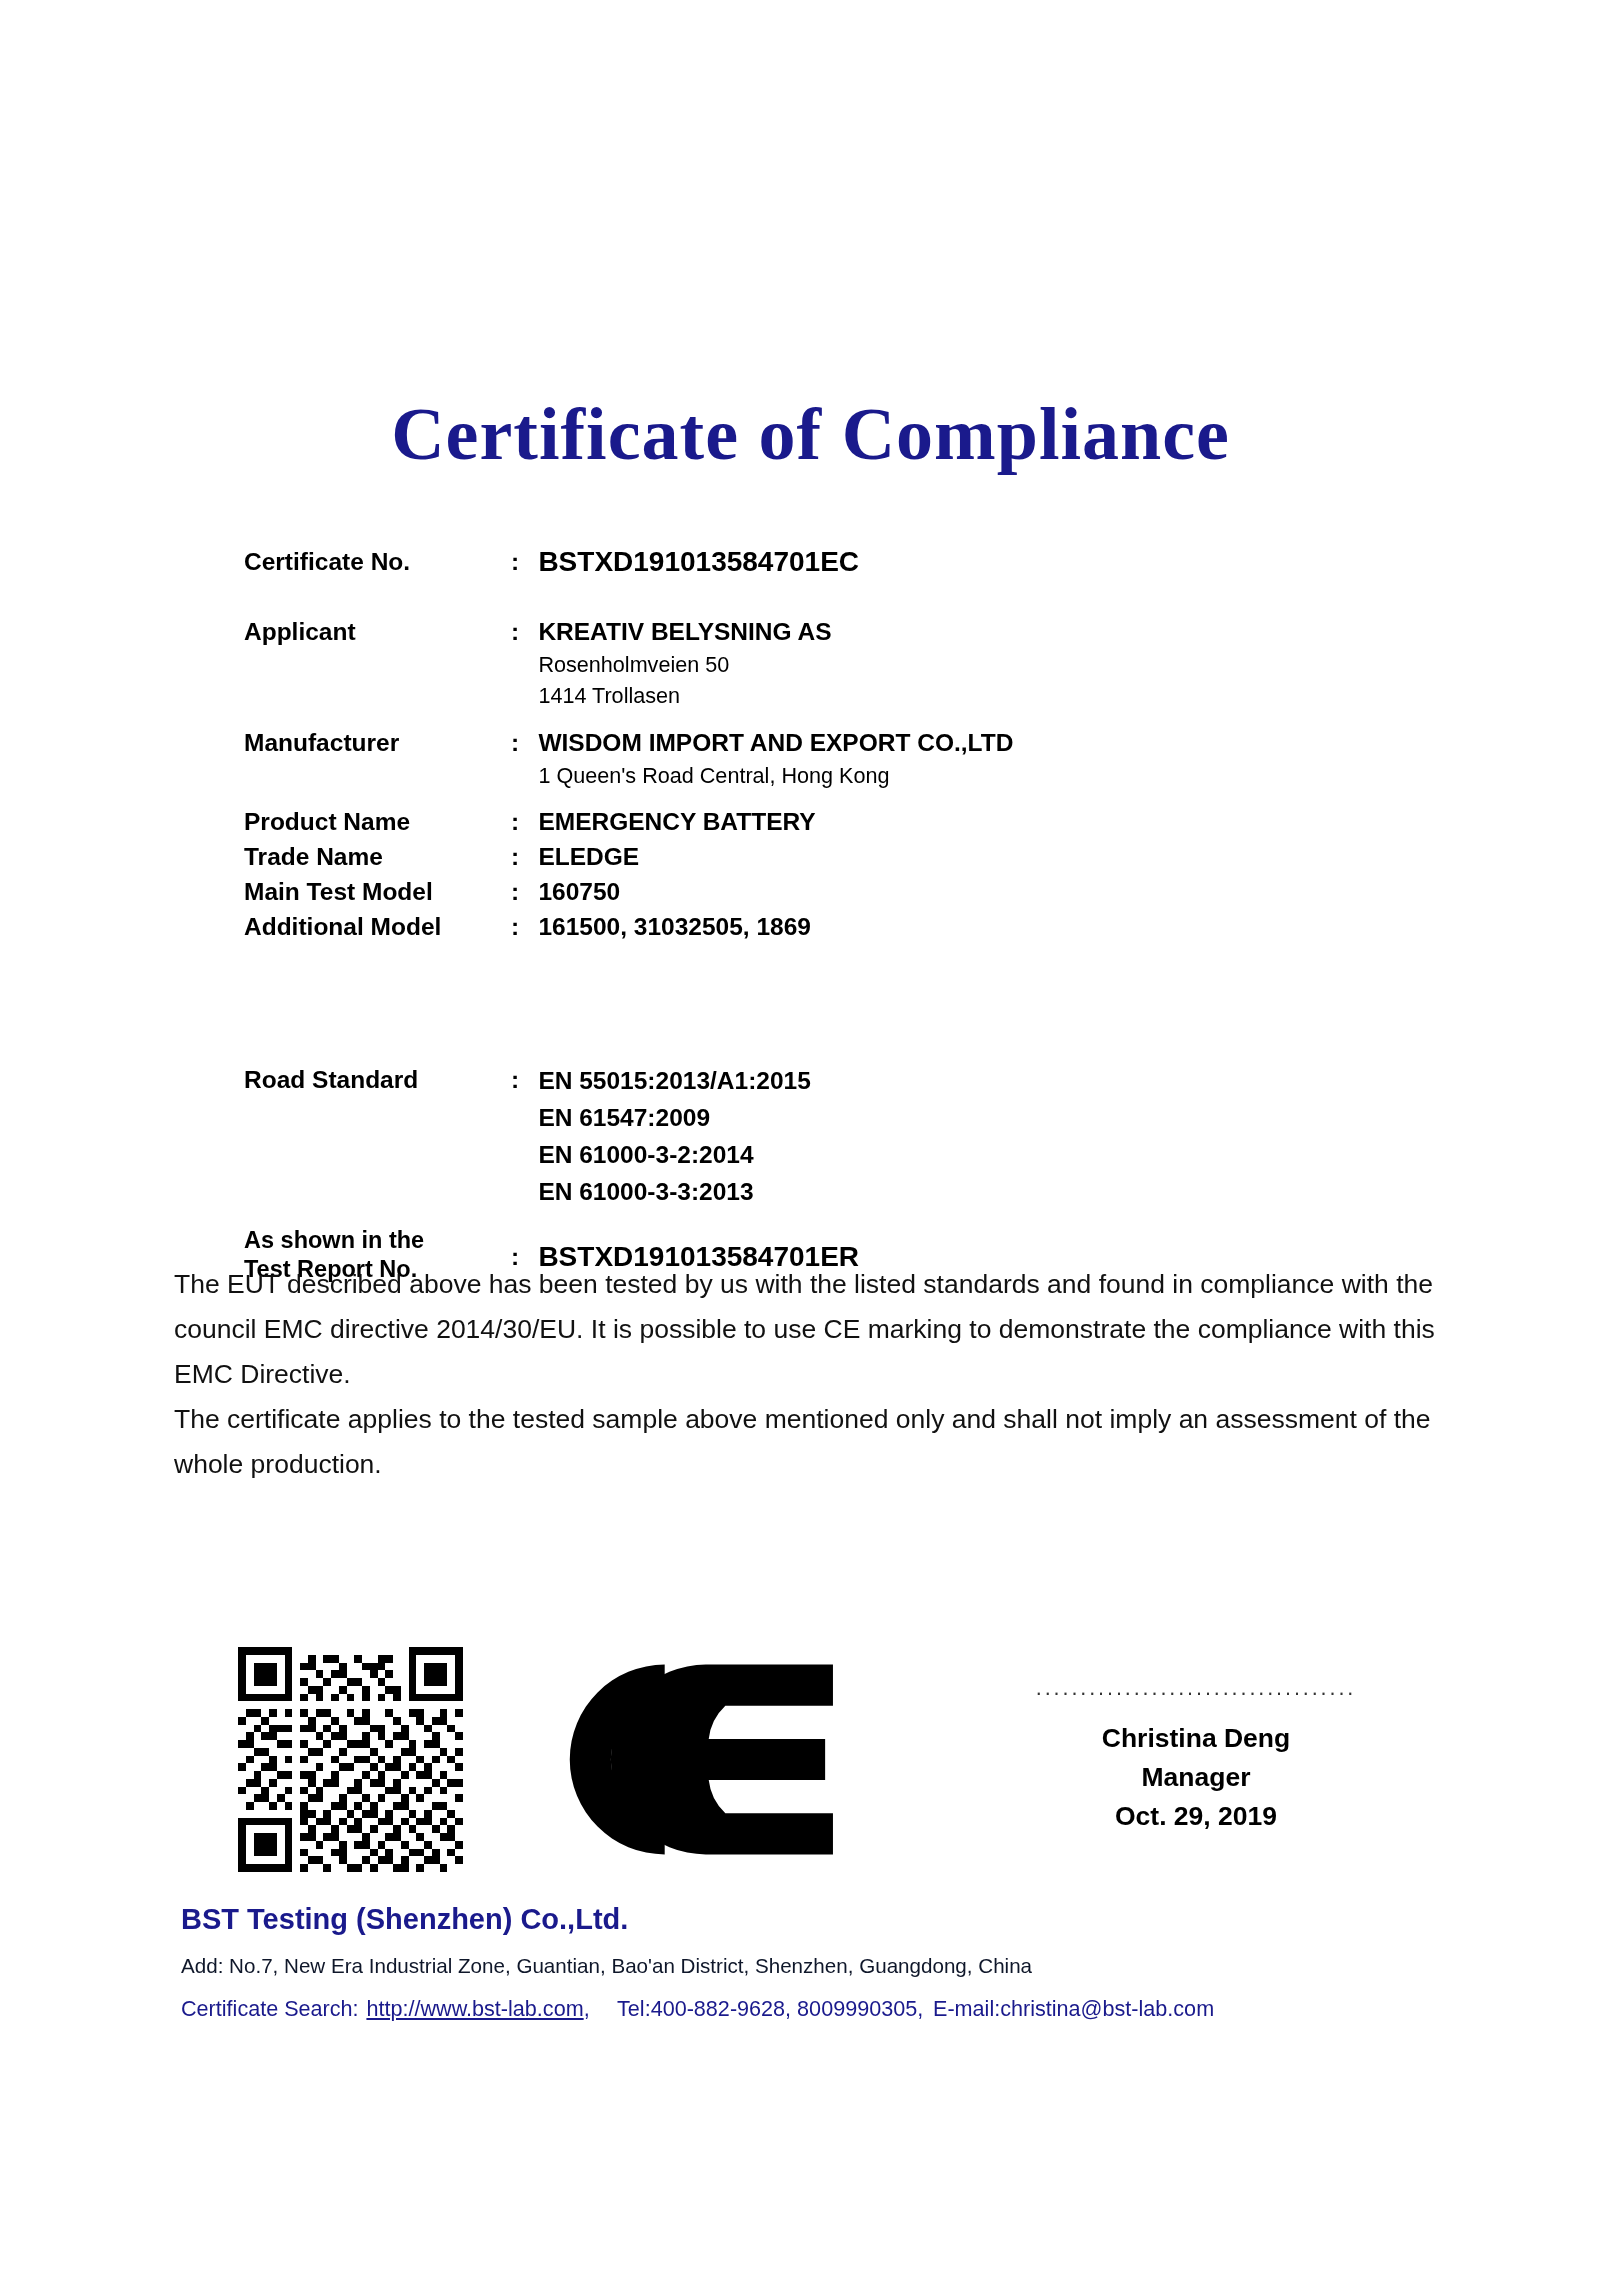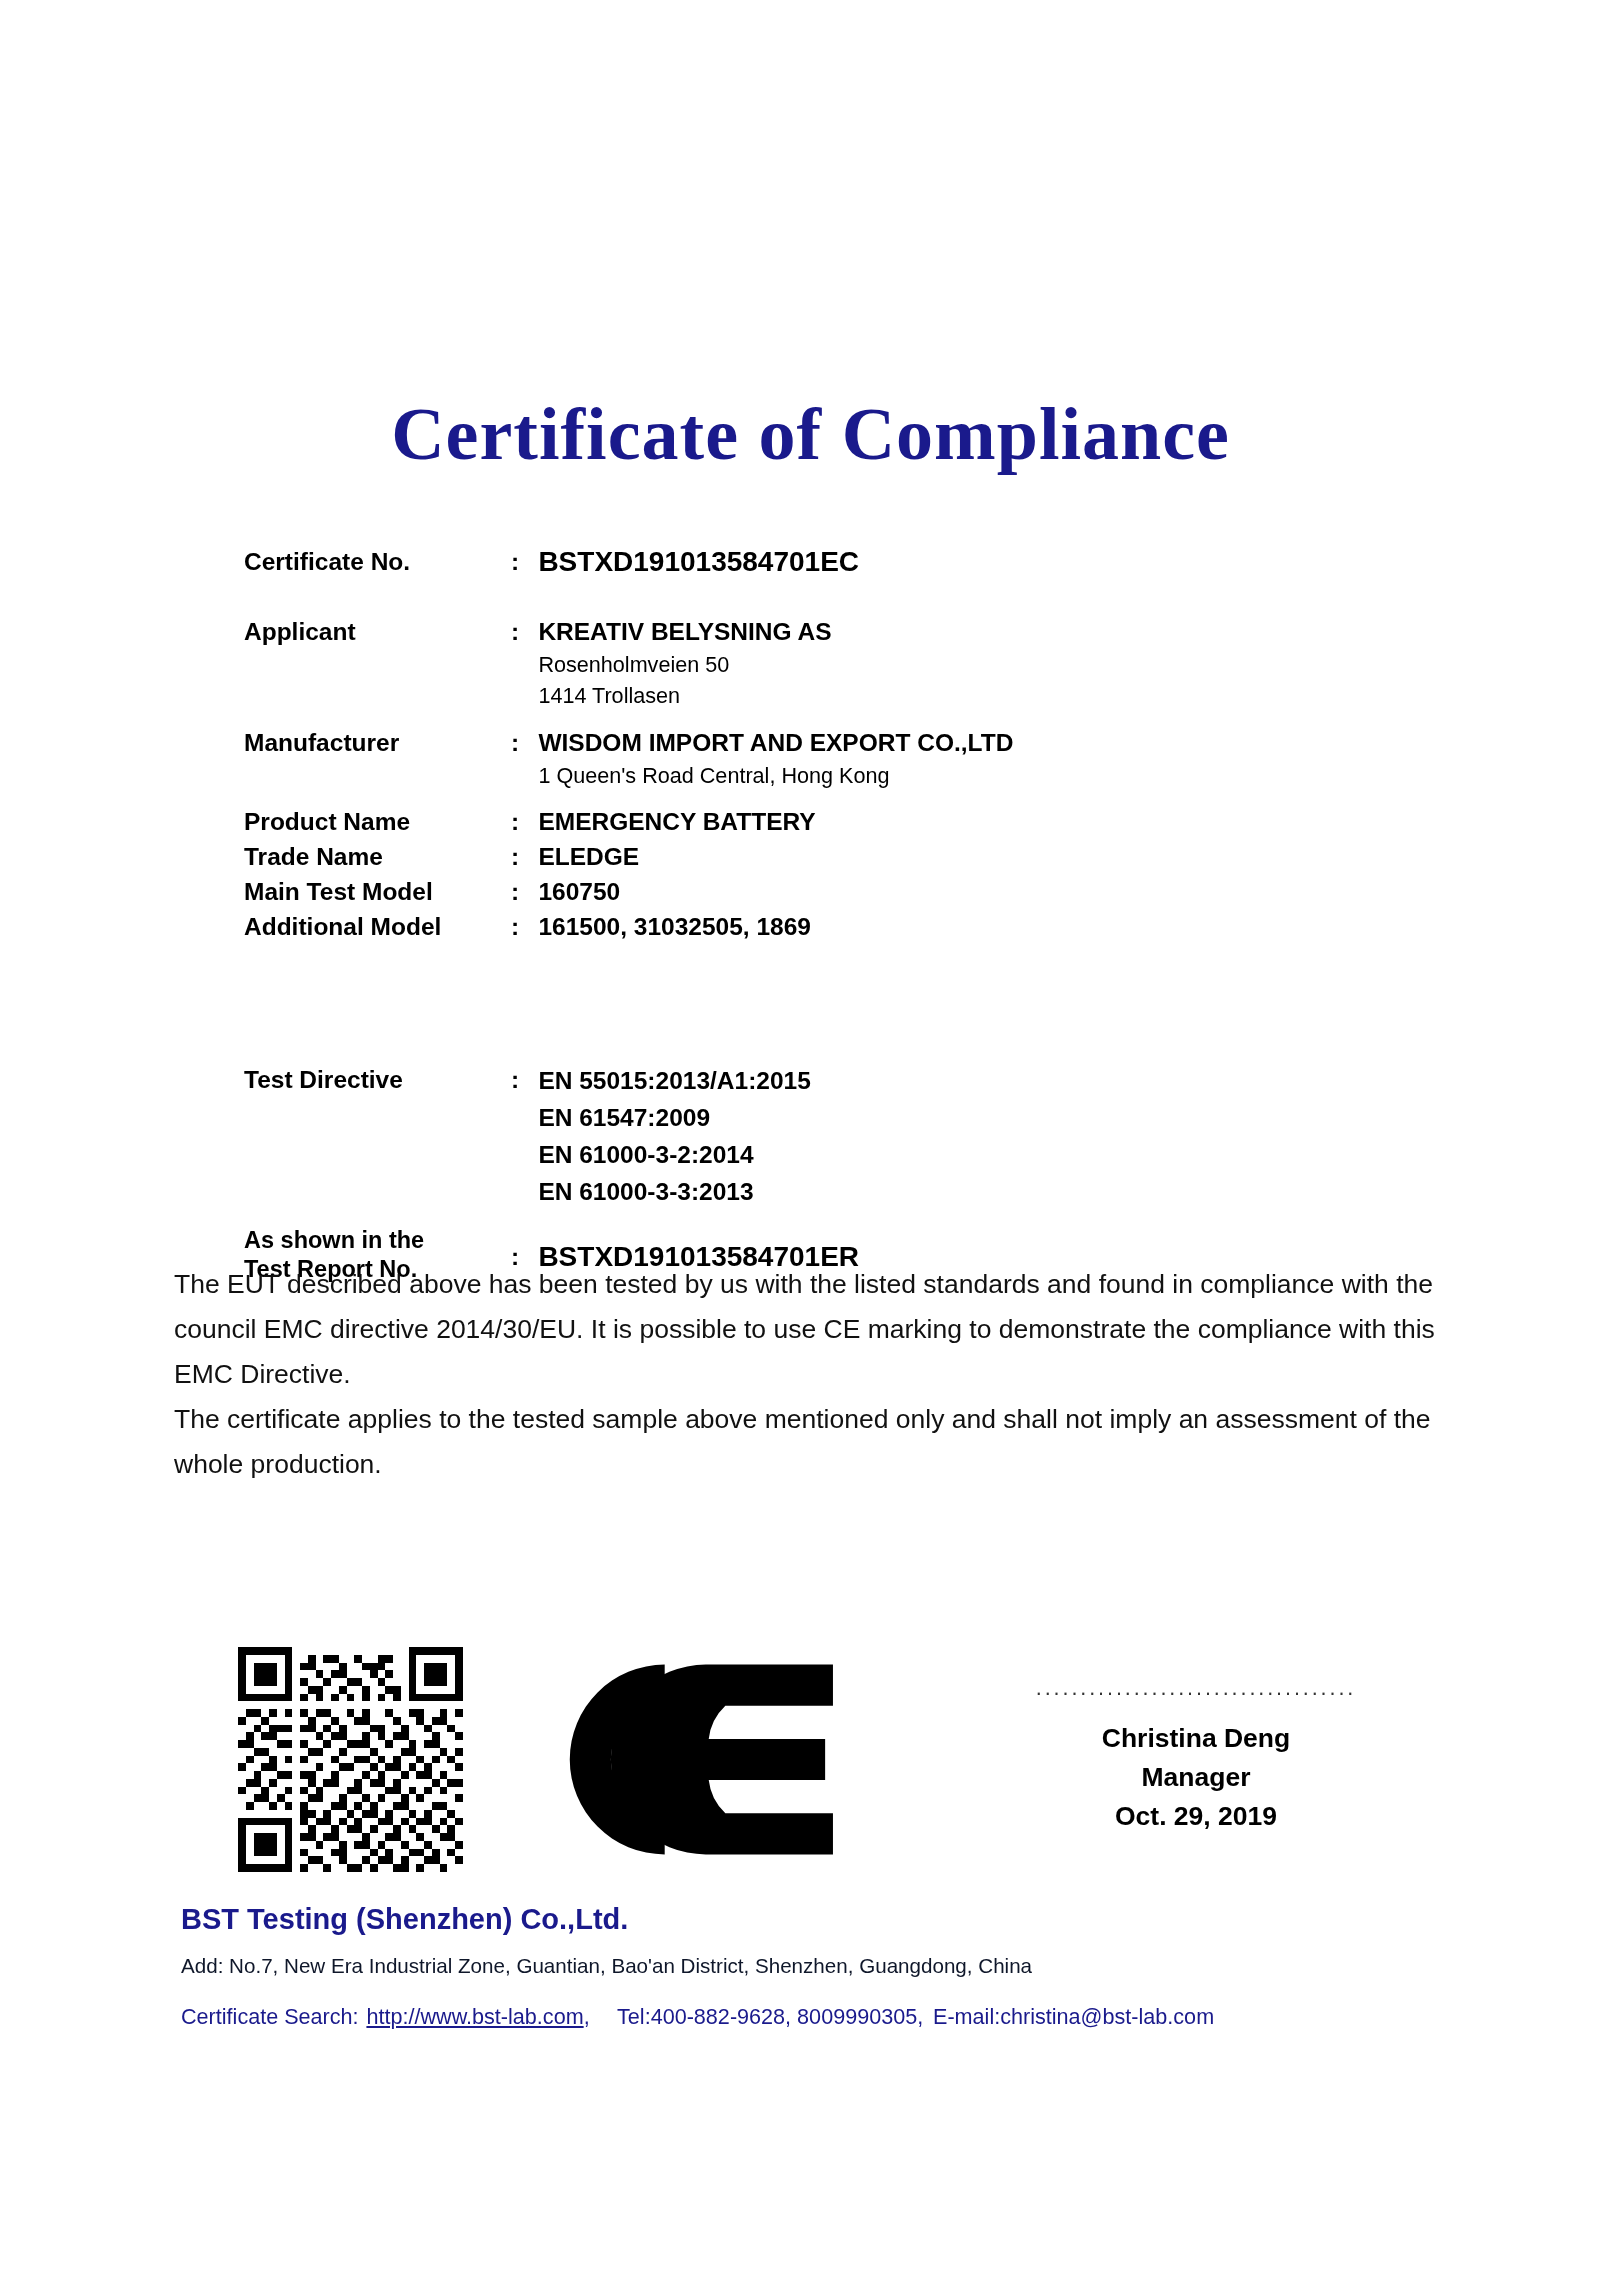--- a/index.html
+++ b/index.html
@@ -196,21 +196,20 @@
     line-height: 33px;
     display: flex;
     align-items: baseline;
     flex-wrap: wrap;
   }
   .footer-search .lbltxt { margin-right: 7.8px; }
   .footer-link {
     text-decoration: underline;
     color: #1a1a8c;
     cursor: pointer;
-    margin-top: 8px;
   }
   .footer-comma { margin-right: 27.4px; }
   .footer-tel { margin-right: 9.8px; }
 </style>
 </head>
 <body>
 
 <div class="page">
 
   <div class="title">Certificate of Compliance</div>
@@ -260,21 +259,21 @@
       <div class="val val-bold">160750</div>
     </div>
 
     <div class="row">
       <div class="lbl">Additional Model</div>
       <div class="colon">:</div>
       <div class="val val-bold">161500, 31032505, 1869</div>
     </div>
 
     <div class="row" style="margin-top:118px;">
-      <div class="lbl">Test Directive</div>
+      <div class="lbl">Road Standard</div>
       <div class="colon">:</div>
       <div class="val">
         <div class="val-line">EN 55015:2013/A1:2015</div>
         <div class="val-line">EN 61547:2009</div>
         <div class="val-line">EN 61000-3-2:2014</div>
         <div class="val-line">EN 61000-3-3:2013</div>
       </div>
     </div>
 
     <div class="row" style="margin-top:13.7px;">

